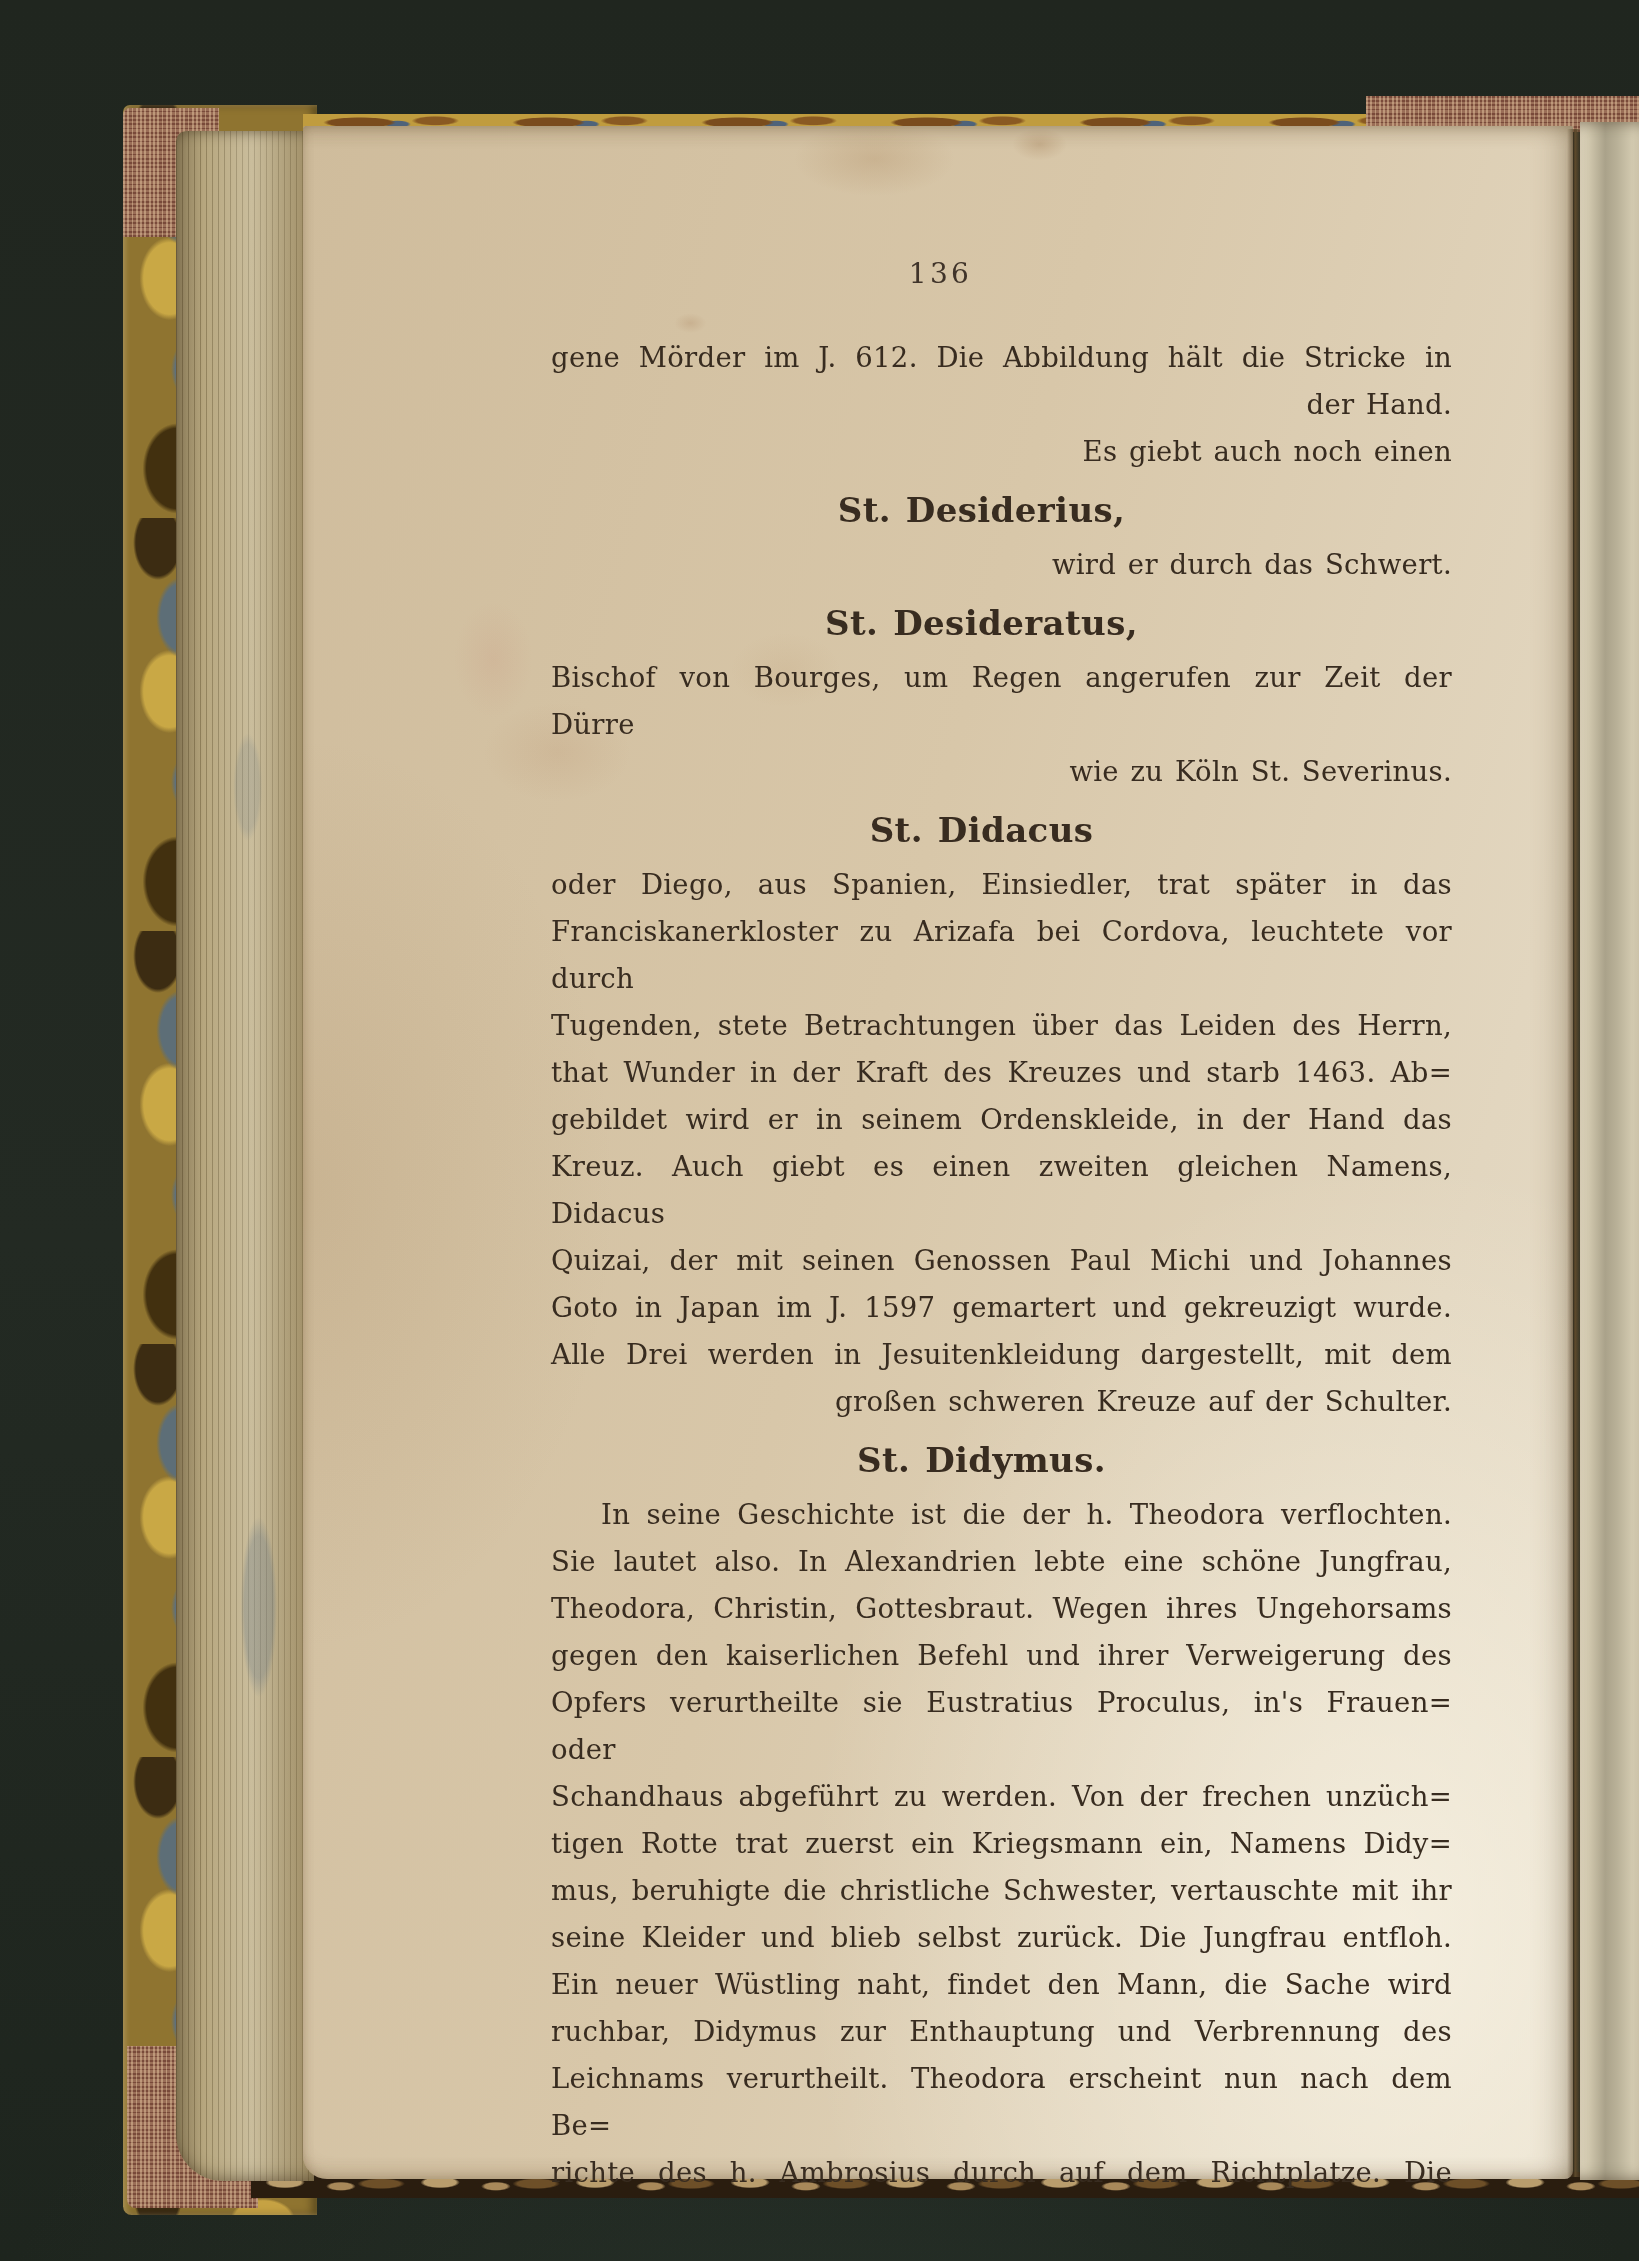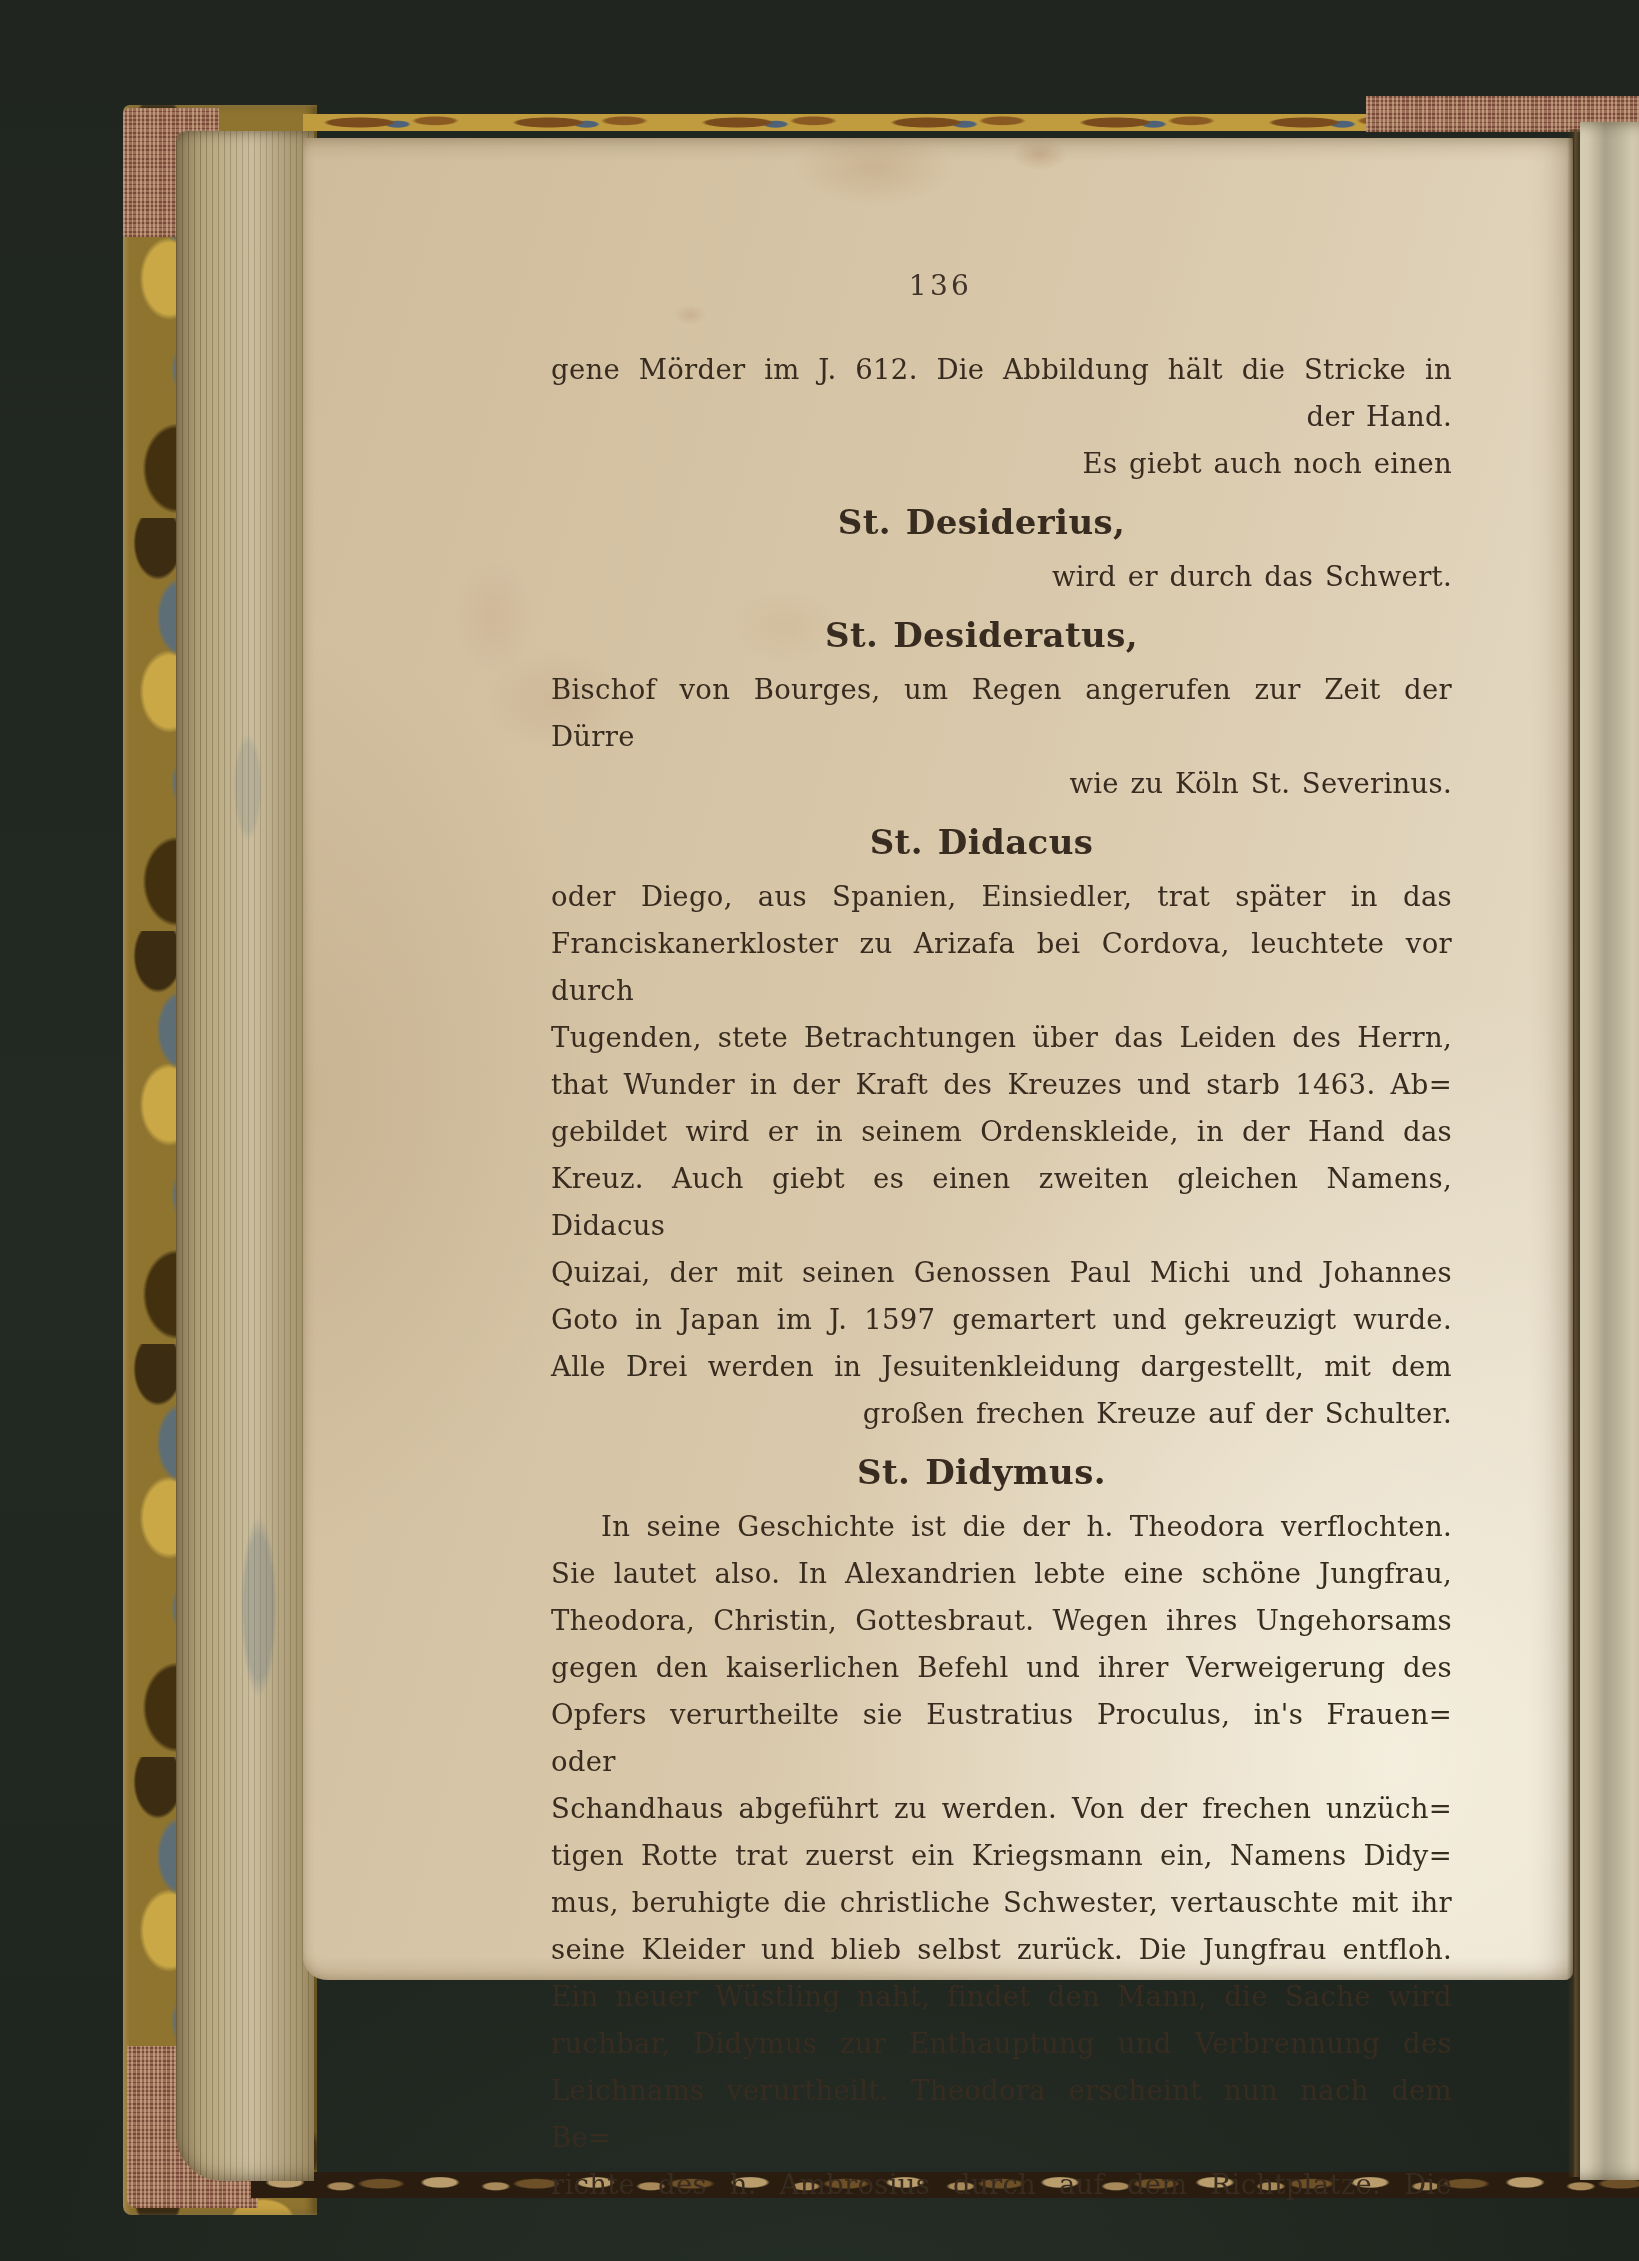--- a/index.html
+++ b/index.html
@@ -68,21 +68,21 @@
     background-image:
       radial-gradient(ellipse 26px 129px at 60% 72%, rgba(90,110,130,.28) 0 55%, transparent 70%),
       radial-gradient(ellipse 20.7px 77px at 52% 32%, rgba(90,110,130,.16) 0 55%, transparent 70%),
       linear-gradient(90deg, rgba(60,45,20,.38), rgba(0,0,0,0) 20%, rgba(255,250,235,.28) 55%, rgba(120,100,60,.38) 97%),
       repeating-linear-gradient(90deg, rgba(105,90,55,.48) 0 0.9px, rgba(0,0,0,0) 0.9px 2.6px, rgba(208,193,152,.55) 2.6px 3.4px, rgba(0,0,0,0) 3.4px 6px);
     box-shadow: inset 0 8.6px 12px -6.9px rgba(60,45,25,.5), inset 0 -12px 15.5px -8.6px rgba(60,45,25,.5);
   }
 
   
   .page-main{
-    left:303px;top:138px;width:1270px;height:1842px;border-radius:2.6px 1.7px 8.6px 24px;
+    left:303px;top:126px;width:1270px;height:2053px;border-radius:2.6px 1.7px 8.6px 24px;
     background-color:var(--paper);
     background-image:
       radial-gradient(ellipse 817px 1076px at 86% 88%, rgba(255,252,240,.6), transparent 72%),
       radial-gradient(ellipse 447px 654px at 0% 52%, rgba(150,115,70,.16), transparent 70%),
       radial-gradient(ellipse 112px 52px at 45% 1.6%, rgba(140,90,40,.16), transparent 72%),
       radial-gradient(ellipse 38px 22.4px at 58% .9%, rgba(130,80,35,.2), transparent 72%),
       radial-gradient(ellipse 22.4px 13.8px at 30.5% 9.6%, rgba(150,100,60,.18), transparent 72%),
       radial-gradient(ellipse 55px 81px at 15% 26%, rgba(190,120,100,.12), transparent 72%),
       radial-gradient(ellipse 103px 69px at 20% 30.5%, rgba(160,100,60,.10), transparent 72%),
       radial-gradient(ellipse 77px 52px at 38% 26.5%, rgba(160,110,60,.08), transparent 72%),
@@ -150,21 +150,21 @@
         <div class="heading">St. Didacus</div>
         <div class="line just">oder Diego, aus Spanien, Einsiedler, trat später in das</div>
         <div class="line just">Franciskanerkloster zu Arizafa bei Cordova, leuchtete vor durch</div>
         <div class="line just">Tugenden, stete Betrachtungen über das Leiden des Herrn,</div>
         <div class="line just">that Wunder in der Kraft des Kreuzes und starb 1463. Ab=</div>
         <div class="line just">gebildet wird er in seinem Ordenskleide, in der Hand das</div>
         <div class="line just">Kreuz. Auch giebt es einen zweiten gleichen Namens, Didacus</div>
         <div class="line just">Quizai, der mit seinen Genossen Paul Michi und Johannes</div>
         <div class="line just">Goto in Japan im J. 1597 gemartert und gekreuzigt wurde.</div>
         <div class="line just">Alle Drei werden in Jesuitenkleidung dargestellt, mit dem</div>
-        <div class="line last">großen frechen Kreuze auf der Schulter.</div>
+        <div class="line last">großen schweren Kreuze auf der Schulter.</div>
         <div class="heading">St. Didymus.</div>
         <div class="line just indent">In seine Geschichte ist die der h. Theodora verflochten.</div>
         <div class="line just">Sie lautet also. In Alexandrien lebte eine schöne Jungfrau,</div>
         <div class="line just">Theodora, Christin, Gottesbraut. Wegen ihres Ungehorsams</div>
         <div class="line just">gegen den kaiserlichen Befehl und ihrer Verweigerung des</div>
         <div class="line just">Opfers verurtheilte sie Eustratius Proculus, in's Frauen= oder</div>
         <div class="line just">Schandhaus abgeführt zu werden. Von der frechen unzüch=</div>
         <div class="line just">tigen Rotte trat zuerst ein Kriegsmann ein, Namens Didy=</div>
         <div class="line just">mus, beruhigte die christliche Schwester, vertauschte mit ihr</div>
         <div class="line just">seine Kleider und blieb selbst zurück. Die Jungfrau entfloh.</div>

